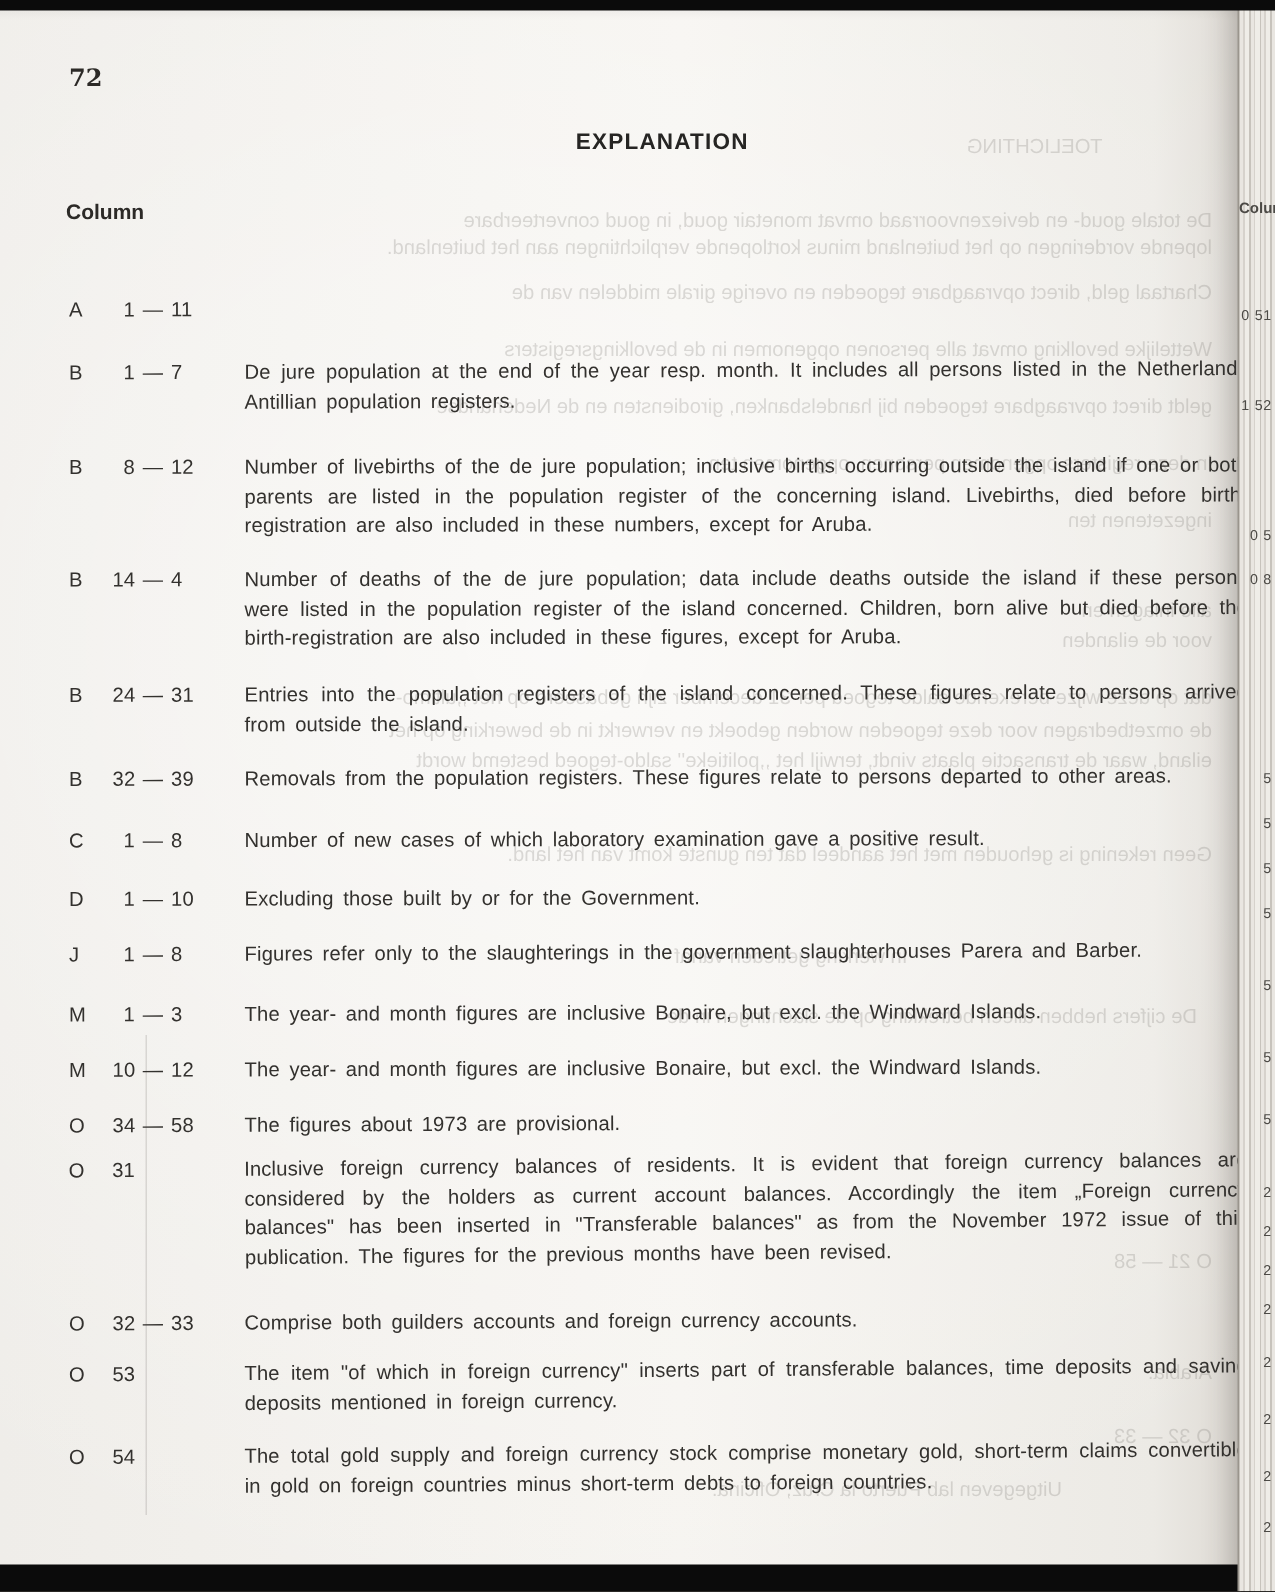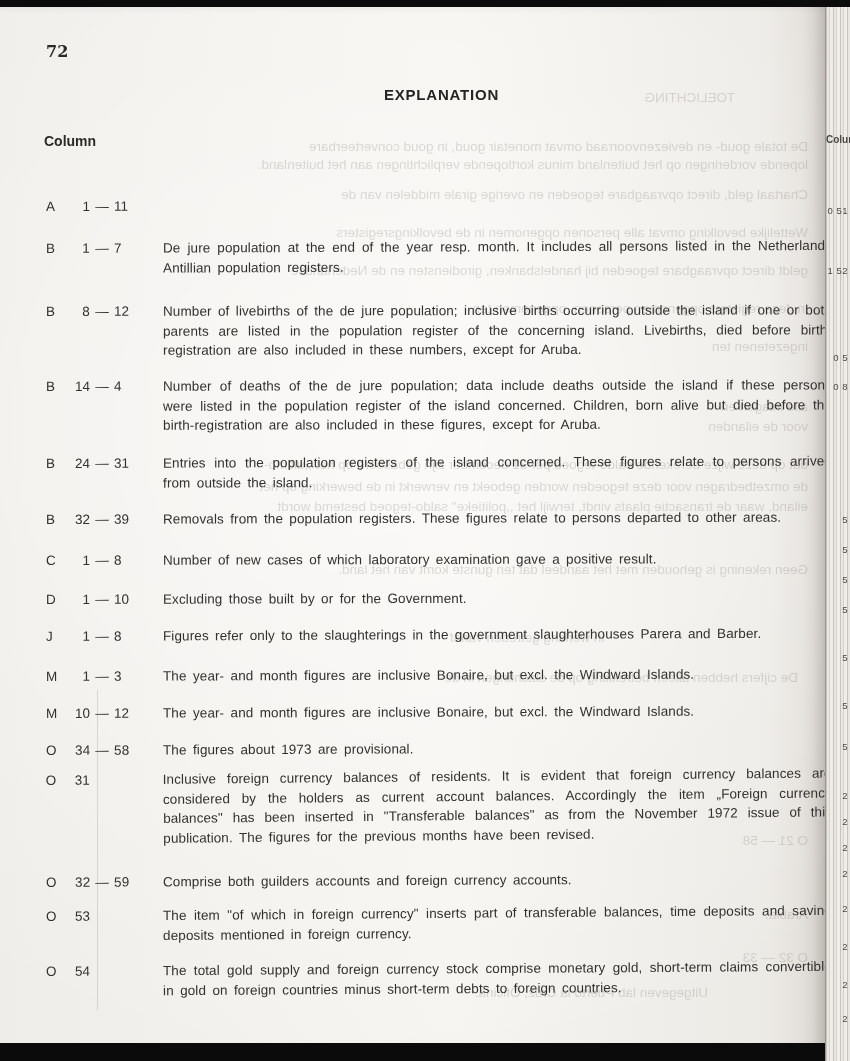--- a/index.html
+++ b/index.html
@@ -210,21 +210,21 @@
             <span class="n2"></span>
           </span>
         <span class="col-desc">Inclusive foreign currency balances of residents. It is evident that foreign currency balances are considered by the holders as current account balances. Accordingly the item „Foreign currency balances" has been inserted in "Transferable balances" as from the November 1972 issue of this publication. The figures for the previous months have been revised.</span>
       </div>
 
       <div class="row" style="margin-bottom:14px;--tilt:-0.3deg">
         <span class="col-letter">O</span>
         <span class="col-range">
             <span class="n1">32</span>
             <span class="dash">—</span>
-            <span class="n2">59</span>
+            <span class="n2">33</span>
           </span>
         <span class="col-desc">Comprise both guilders accounts and foreign currency accounts.</span>
       </div>
 
       <div class="row" style="margin-bottom:16px;--tilt:-0.45deg">
         <span class="col-letter">O</span>
         <span class="col-range">
             <span class="n1">53</span>
             <span class="dash"></span>
             <span class="n2"></span>

